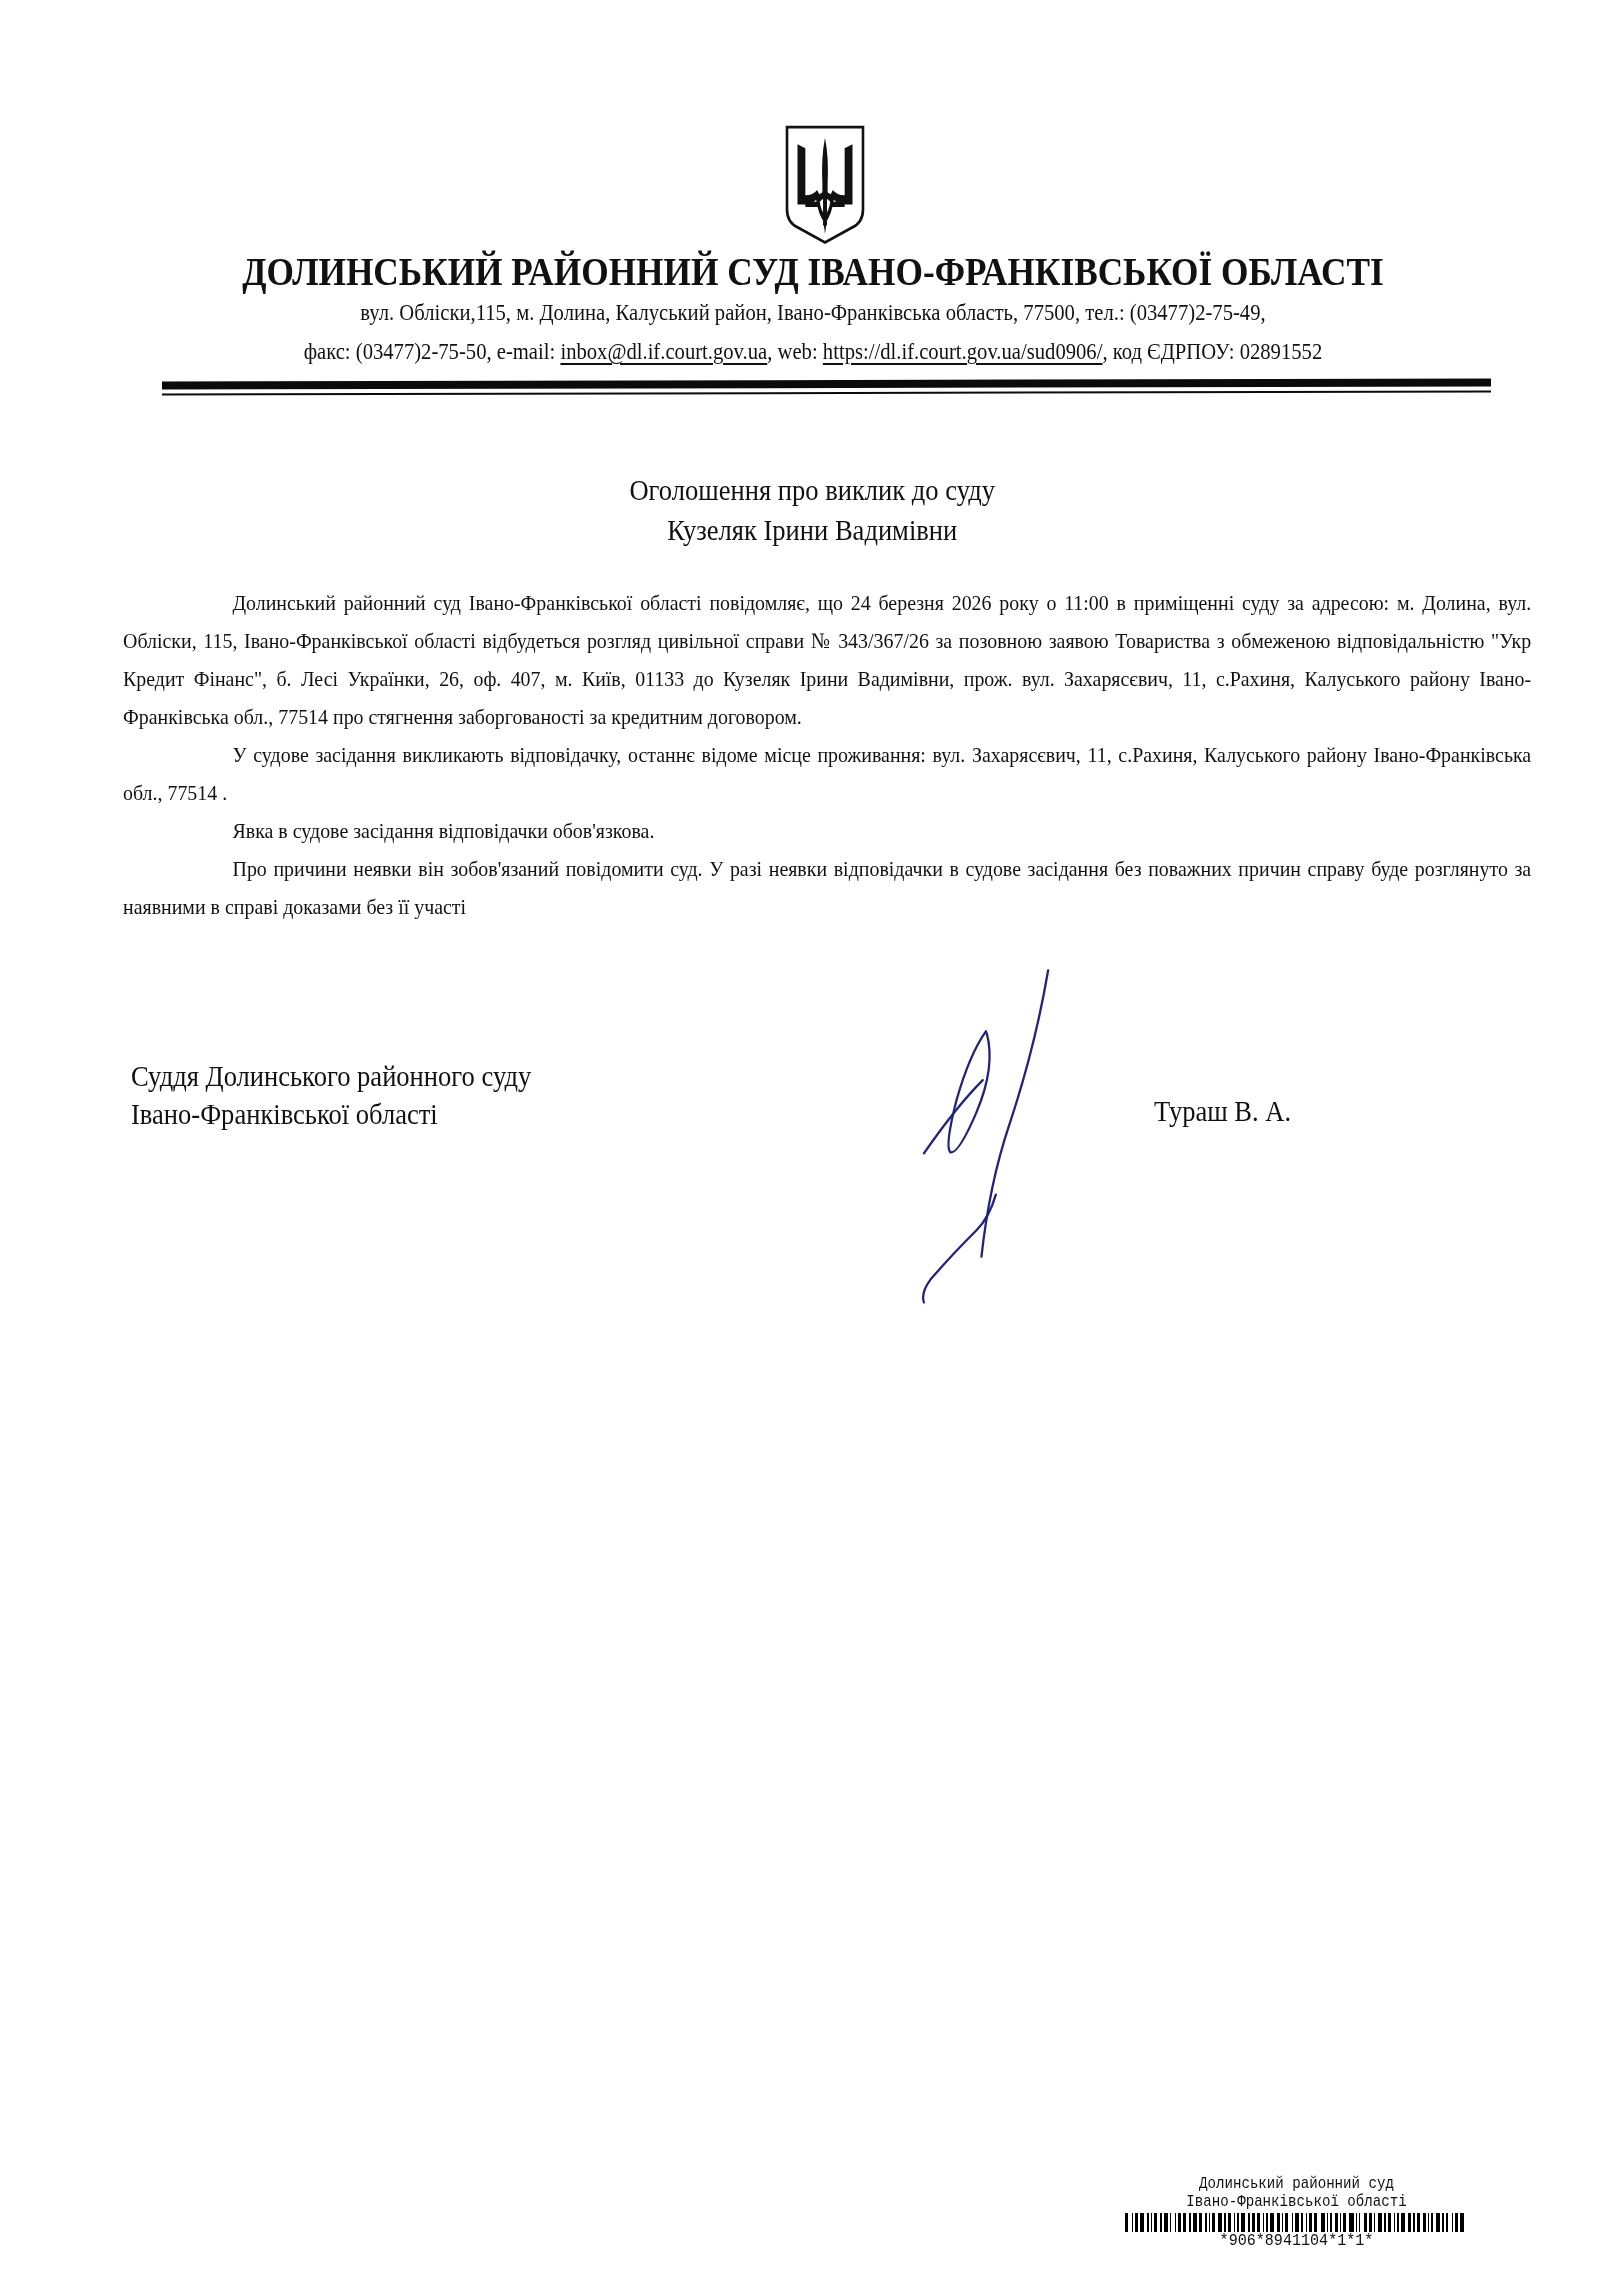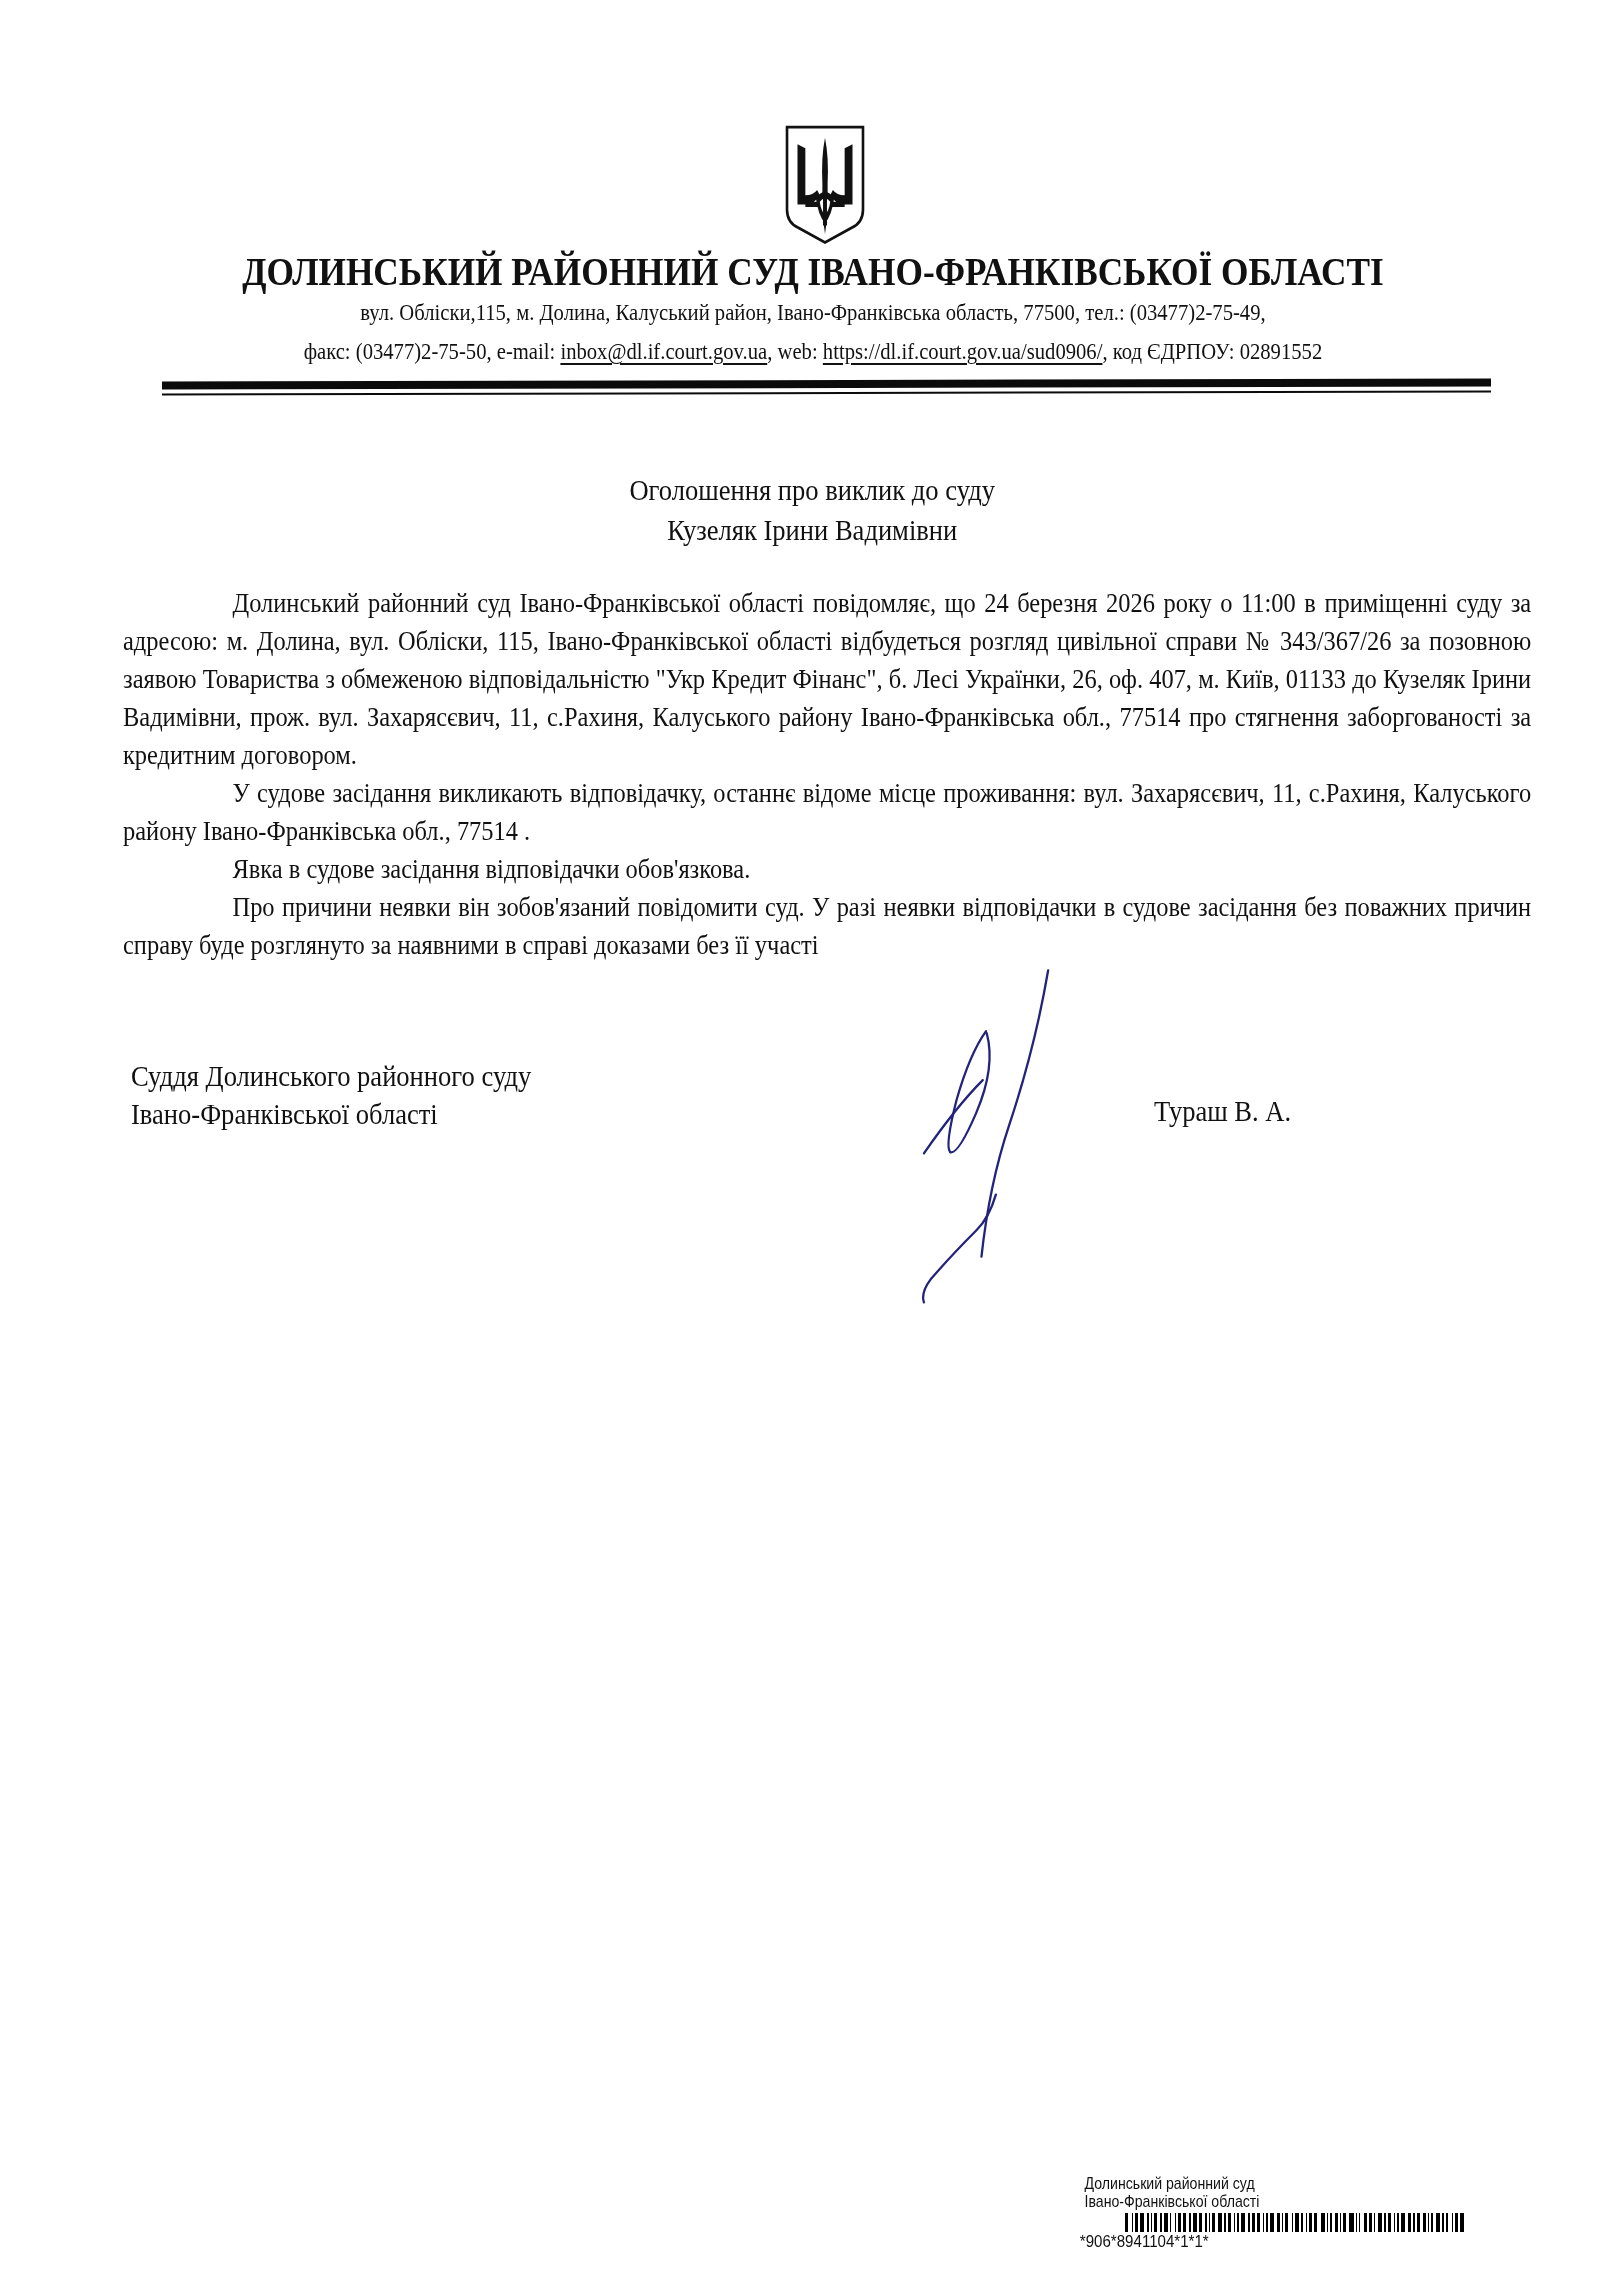--- a/index.html
+++ b/index.html
@@ -93,21 +93,21 @@
   }
   .notice-title.t1 { top: 474px; }
   .notice-title.t2 { top: 514px; }
 
   
   .body-text {
     position: absolute;
     left: 123px;
     width: 1408px;
     top: 584px;
-    font-size: 27px;
+    font-size: 22px;
     line-height: 38px;
     text-align: justify;
   }
   .body-text p {
     margin: 0;
     text-indent: 121px;
   }
   .body-text .inner {
     transform: scaleX(0.905);
     transform-origin: 0 0;
@@ -141,22 +141,22 @@
     width: 236px;
     height: 340px;
   }
 
   
   .stamp {
     position: absolute;
     left: 1061px;
     top: 2175px;
     width: 471px;
-    text-align: left;
-    font-family: Liberation Sans, sans-serif;
+    text-align: center;
+    font-family: Liberation Mono, monospace;
   }
   .stamp .s-line {
     font-size: 15.7px;
     line-height: 18.3px;
     transform: scaleX(0.9);
   }
   .barcode {
     display: flex;
     justify-content: center;
     align-items: flex-end;

